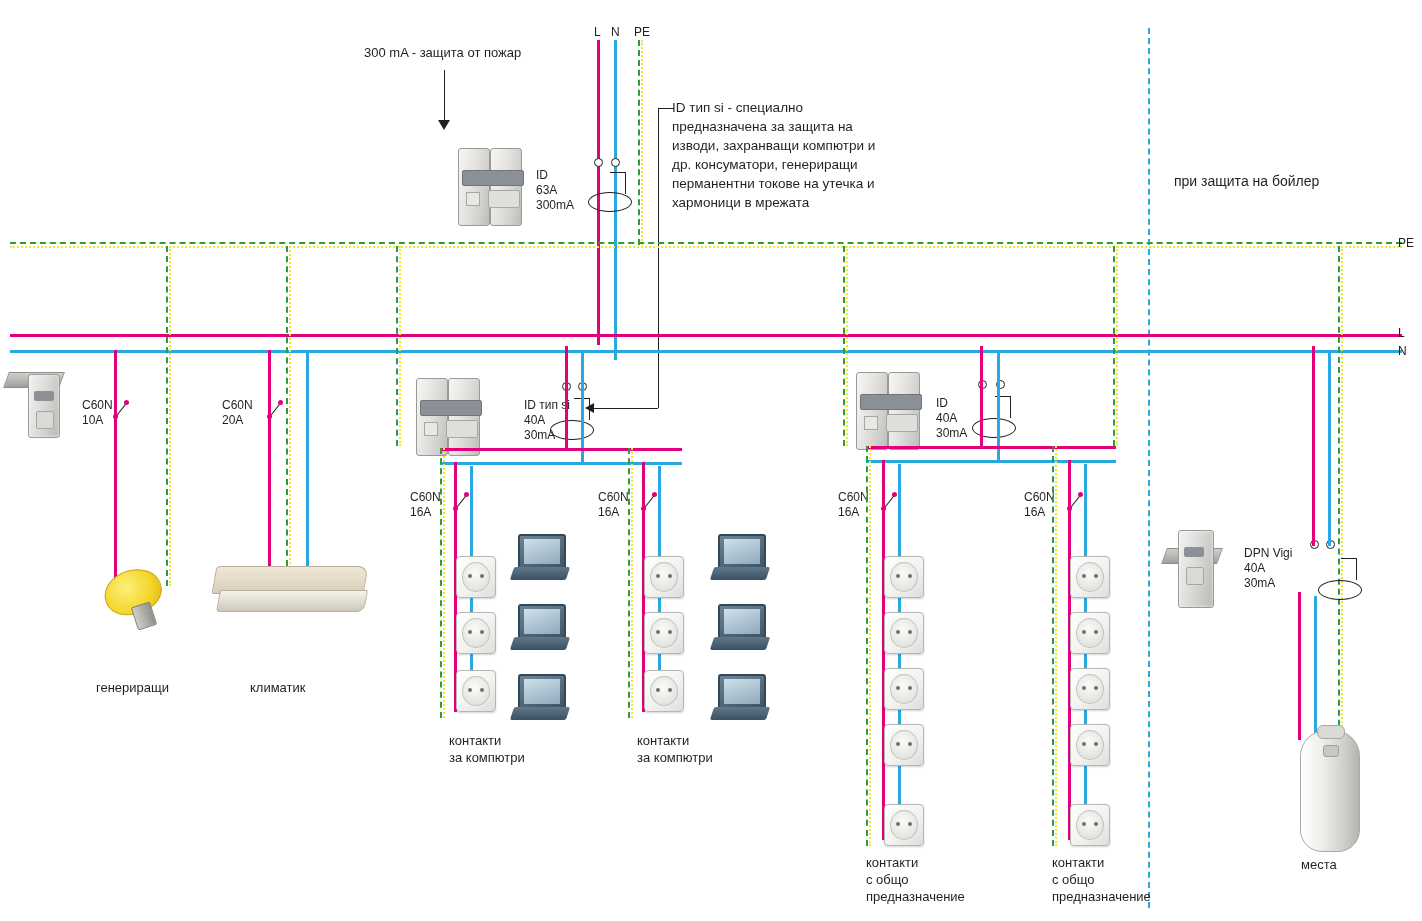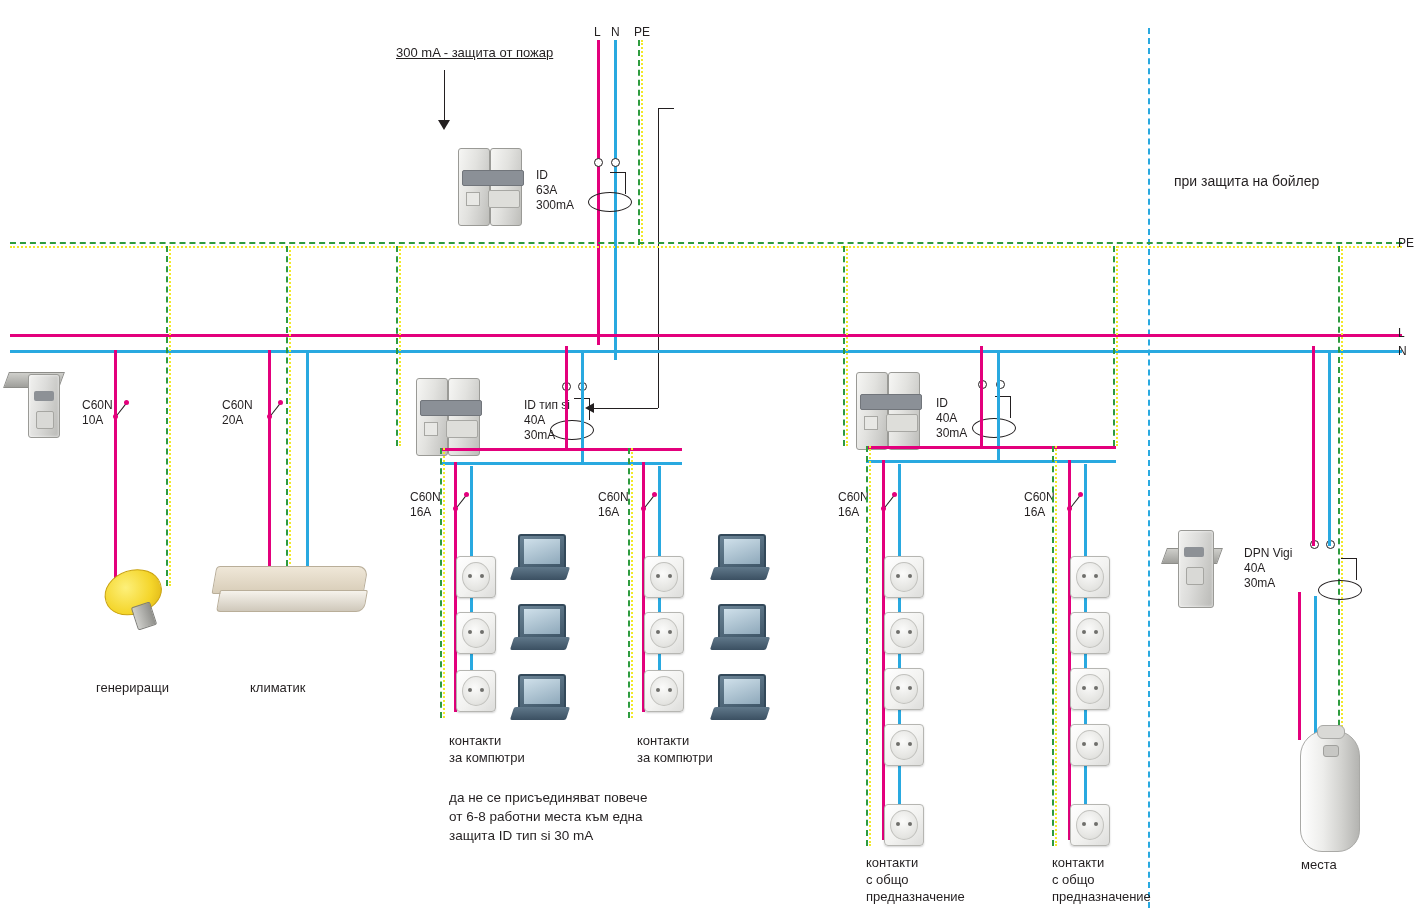--- a/index.html
+++ b/index.html
@@ -92,24 +92,30 @@
 
   <div class="lbl" style="left:594px;top:24px;font-size:12px;">L</div>
   <div class="lbl" style="left:611px;top:24px;font-size:12px;">N</div>
   <div class="lbl" style="left:634px;top:24px;font-size:12px;">PE</div>
 
   <div class="bus v-l" style="left:597px;top:40px;height:305px;"></div>
   <div class="bus v-n" style="left:614px;top:40px;height:320px;"></div>
   <div class="bus v-pe" style="left:638px;top:40px;height:205px;"></div>
   <div class="bus v-pe-y" style="left:641px;top:40px;height:205px;"></div>
 
-  <div class="lbl" style="left:396px;top:44px;text-decoration:underline;">300 mA - защита от пожар</div>
+  <div class="lbl" style="left:364px;top:44px;">300 mA - защита от пожар</div>
   <div class="leaderv" style="left:444px;top:70px;height:52px;"></div>
   <div class="arrow-down" style="left:438px;top:120px;"></div>
 
+  <div class="lbl note" style="left:672px;top:98px;">ID тип si - специално
+предназначена за защита на
+изводи, захранващи компютри и
+др. консуматори, генериращи
+перманентни токове на утечка и
+хармоници в мрежата</div>
   <div class="leaderv" style="left:658px;top:108px;height:300px;"></div>
   <div class="leader" style="left:658px;top:108px;width:16px;"></div>
   <div class="leader" style="left:592px;top:408px;width:66px;"></div>
   <div class="arrow-left" style="left:585px;top:403px;"></div>
 
   <div class="lbl" style="left:1174px;top:173px;font-size:14px;">при защита на бойлер</div>
   <div class="bus v-dash-blue" style="left:1148px;top:28px;height:880px;"></div>
 
   <div class="rcd" style="left:448px;top:148px;">
     <div class="rail2"></div>
@@ -282,23 +288,20 @@
     </div>
   <div class="monitor" style="left:712px;top:674px;">
       <div class="scr">
         <i></i>
       </div>
       <div class="kbd"></div>
     </div>
   <div class="lbl" style="left:637px;top:732px;">контакти
 за компютри</div>
 
-  <div class="lbl note" style="left:449px;top:788px;">да не се присъединяват повече
-от 6-8 работни места към една
-защита ID тип si 30 mA</div>
 
   <div class="rcd" style="left:846px;top:372px;">
     <div class="rail2"></div>
     <div class="m1"></div>
     <div class="m2"></div>
     <div class="slot"></div>
     <div class="btn"></div>
     <div class="lever"></div>
   </div>
   <div class="lbl sm" style="left:936px;top:396px;">ID

